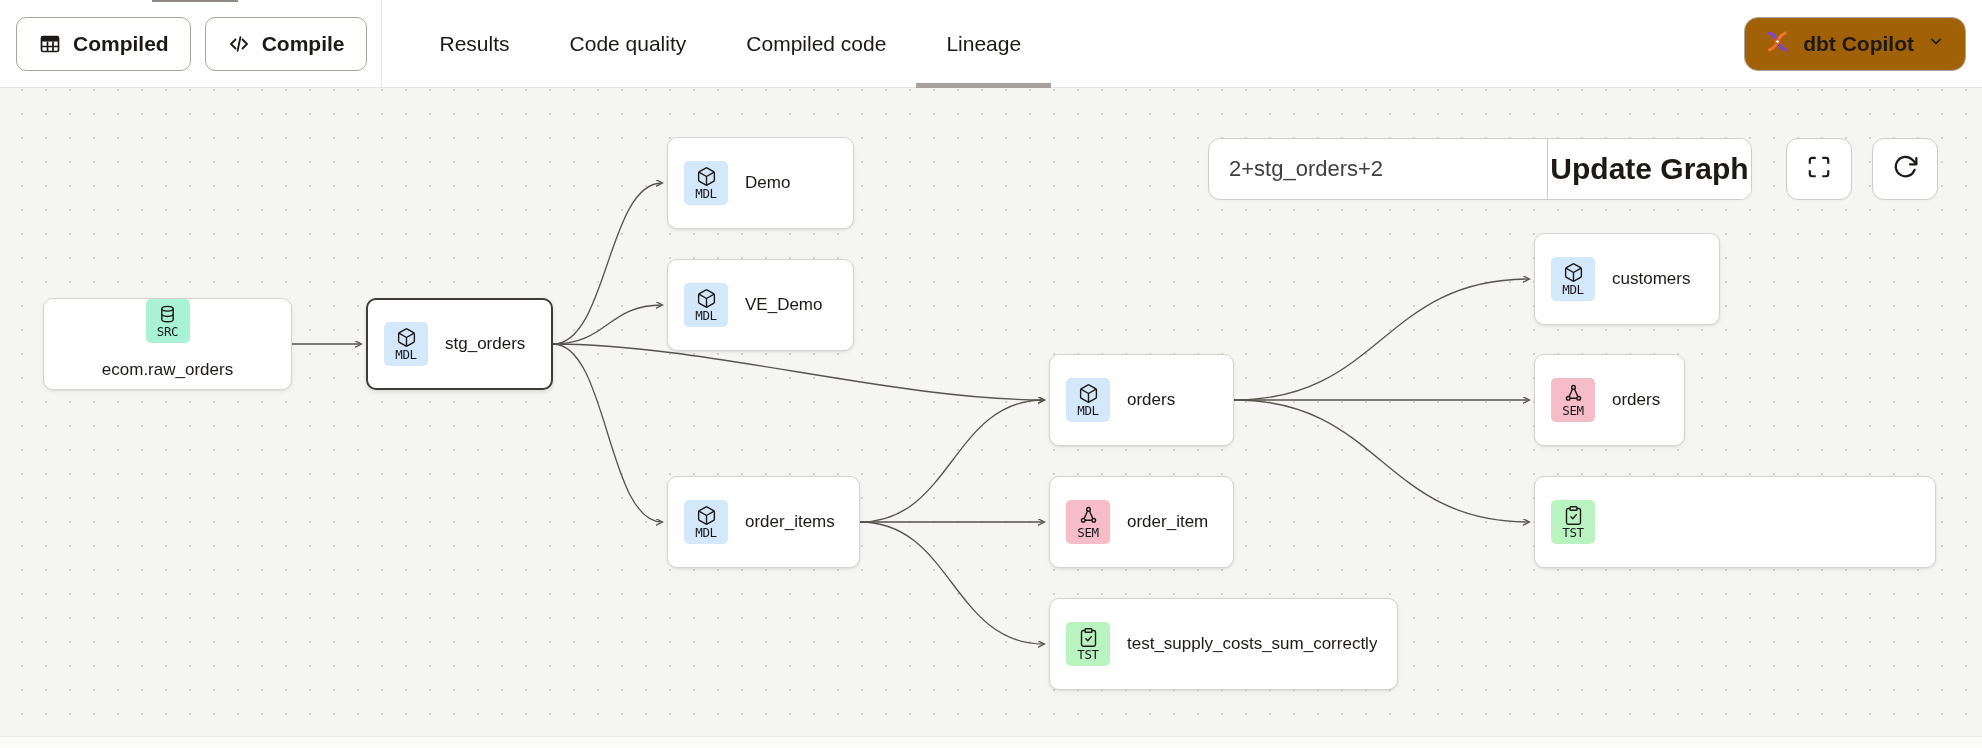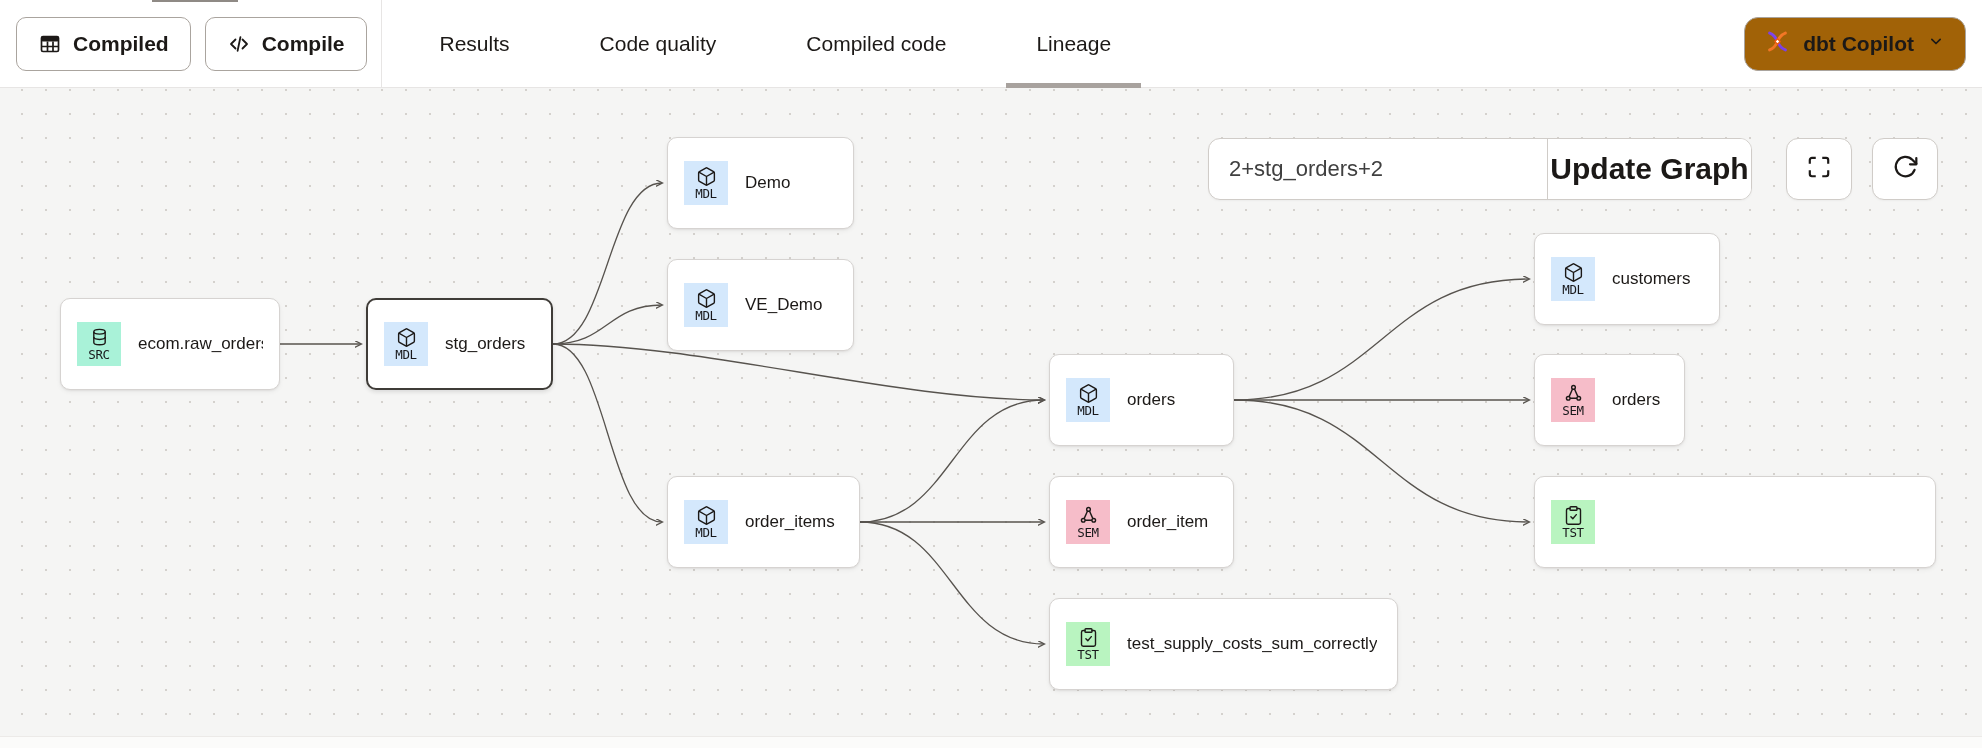--- a/index.html
+++ b/index.html
@@ -9,40 +9,40 @@
   
   .header { height:88px; background:#fff; border-bottom:1px solid #e7e5e4; display:flex; align-items:center; padding:0 16px; position:relative; }
   .top-artifact { position:absolute; top:0; left:152px; width:86px; height:2px; background:#8f8a85; }
   .toolbar { display:flex; align-items:center; gap:14px; }
   .btn { height:54px; background:#fff; border:1px solid #aaa49e; border-radius:10px; display:flex; align-items:center; font-size:21px; font-weight:600; color:#1c1917; cursor:pointer; }
   .btn .btn-main { display:flex; align-items:center; gap:11px; padding:0 21px; height:100%; }
   .btn .btn-split { width:46px; height:100%; border-left:1px solid #aaa49e; display:flex; align-items:center; justify-content:center; }
   .btn svg { display:block; }
   .vsep { width:1px; height:88px; background:#e7e5e4; margin-left:14px; align-self:flex-start; }
 
-  .tabs { display:flex; align-items:stretch; height:88px; margin-left:28px;gap:30px; }
+  .tabs { display:flex; align-items:stretch; height:88px; margin-left:28px; }
   .tab { position:relative; display:flex; align-items:center; padding:0 30px; font-size:21px; font-weight:500; color:#1c1917; cursor:pointer; }
   .tab.active::after { content:""; position:absolute; left:0; right:0; bottom:0; height:5px; background:#a8a29e; }
 
   .header-right { margin-left:auto; }
   .copilot-btn { height:54px; border:1px solid #aaa49e; border-radius:14px; background:#a16207; display:flex; align-items:center; gap:12px; padding:0 19px; font-size:21px; font-weight:600; cursor:pointer; }
 
   
   .graph { position:relative; width:1982px; height:648px; background-color:#f5f5f4;
            background-image:radial-gradient(circle, #d4d1cd 1.4px, transparent 1.4px);
            background-size:24px 24px; background-position:10px 14px; overflow:hidden; }
   .bottom-strip { height:12px; background:#fbfbfa; border-top:1px solid #eceae8; }
 
   .edges { position:absolute; left:0; top:0; pointer-events:none; }
 
   .node { position:absolute; height:92px; background:#fff; border:1px solid #d6d3d1; border-radius:10px;
           display:flex; align-items:center; gap:17px; padding:0 16px; cursor:pointer;
           box-shadow:0 1px 2px rgba(28,25,23,.06), 0 2px 5px rgba(28,25,23,.05); }
   .node.selected { border:2px solid #3f3c38; box-shadow:0 2px 4px rgba(28,25,23,.12); }
-  .badge { width:44px; height:44px; flex:0 0 44px; border-radius:0; display:flex; flex-direction:column; align-items:center; justify-content:center; }
+  .badge { width:44px; height:44px; flex:0 0 44px; border-radius:5px; display:flex; flex-direction:column; align-items:center; justify-content:center; }
   .badge svg { display:block; margin-top:1px; }
   .badge-label { font-family:"DejaVu Sans Mono", monospace; font-size:12.5px; letter-spacing:-0.4px; color:#18181b; line-height:1.15; }
   .node-label { font-size:17px; color:#1c1917; white-space:nowrap; overflow:hidden; }
 
   
   .selector-group { position:absolute; left:1208px; top:50px; width:544px; height:62px; background:#fff;
                     border:1px solid #d0ccc8; border-radius:12px; display:flex; align-items:stretch; overflow:hidden;
                     box-shadow:0 1px 2px rgba(28,25,23,.04); }
   .selector-input { flex:1; border:none; outline:none; font-family:"Liberation Sans",sans-serif; font-size:22px; color:#404040; padding:0 20px; background:transparent; }
   .update-graph { width:204px; border-left:1px solid #d0ccc8; display:flex; align-items:center; justify-content:center; font-size:30px; font-weight:600; cursor:pointer; background:#fff; }
@@ -168,21 +168,21 @@
       </span>
     </div>
     <div class="icon-btn refresh">
       <span>
         <svg width="28" height="28" viewBox="0 0 24 24" fill="none" stroke="#1c1917" stroke-width="1.9" stroke-linecap="round" stroke-linejoin="round">
             <polyline points="21.7 4.3 21.7 9.7 16.3 9.7"></polyline>
             <path d="M20.2 14.4a8.3 8.3 0 1 1-1.95-8.63L21.7 9.1"></path>
           </svg>
       </span>
     </div>
-  <div class="node" style="left: 60px; top: 210px; width: 220px;">
+  <div class="node" style="left: 43px; top: 210px; width: 249px; flex-direction: column;">
         <div class="badge" style="background:#a9f2d8">
           <span>
             <svg width="21" height="21" viewBox="0 0 24 24" fill="none" stroke="#1c1917" stroke-width="1.6">
               <ellipse cx="12" cy="5.4" rx="6.5" ry="2.7"></ellipse>
               <path d="M5.5 5.4v6.1c0 1.5 2.9 2.7 6.5 2.7s6.5-1.2 6.5-2.7V5.4"></path>
               <path d="M5.5 11.5v6.1c0 1.5 2.9 2.7 6.5 2.7s6.5-1.2 6.5-2.7v-6.1"></path>
             </svg>
           </span>
           <span class="badge-label">SRC</span>
         </div>

